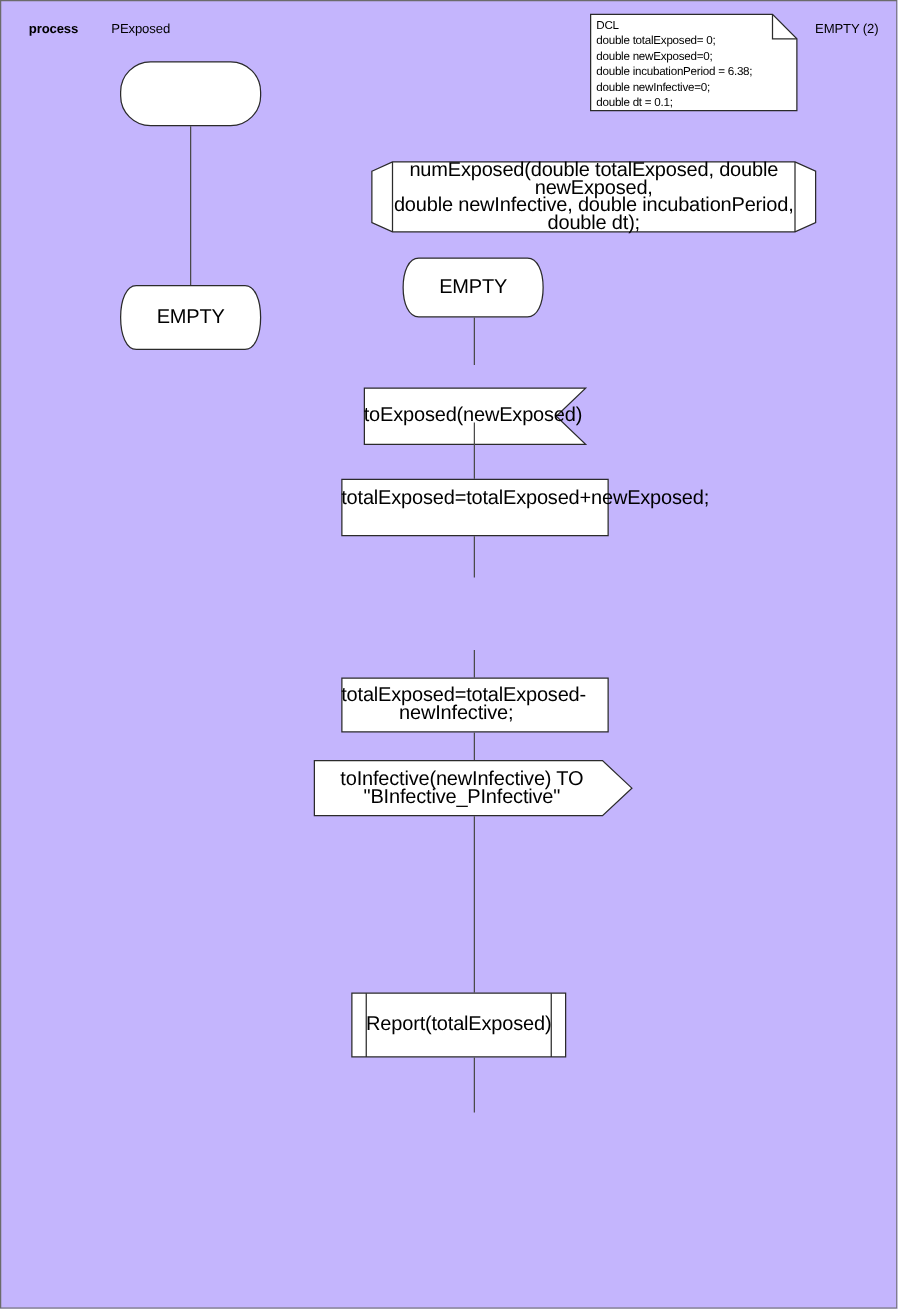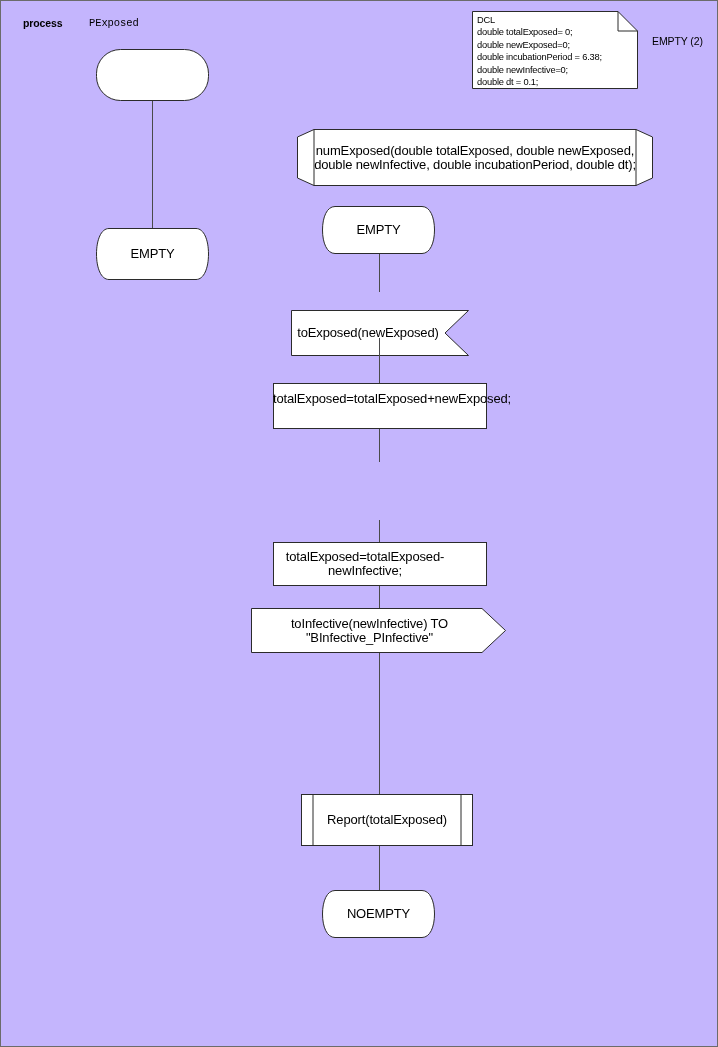--- a/index.html
+++ b/index.html
@@ -48,21 +48,21 @@
     stroke-width: 1;
   }
 
   
   .lbl {
     position: absolute;
     left: 0; right: 0;
     top: 50%;
     transform: translateY(-50%);
     text-align: center;
-    font-size: 13px;
+    font-size: 16px;
     line-height: 14px;
     color: #000;
     letter-spacing: -0.15px;
     pointer-events: none;
     white-space: pre-line;
   }
 
   
   .conn {
     position: absolute;
@@ -88,22 +88,22 @@
     letter-spacing: -0.2px;
     white-space: pre;
   }
 </style>
 </head>
 <body>
 
 <div id="page">
 
   <div class="hdr bold" style="left:22px; top:16px;">process</div>
-  <div class="hdr" style="left:88px; top:16px;font-family:Liberation Mono, monospace;">PExposed</div>
-  <div class="hdr" style="left:651px; top:34px;">EMPTY (2)</div>
+  <div class="hdr" style="left:88px; top:16px;">PExposed</div>
+  <div class="hdr" style="left:651px; top:16px;">EMPTY (2)</div>
 
   <div id="dcl-note" class="shape">
     <svg width="166" height="78" viewBox="0 0 166 78">
       <path class="stroke" d="M0.5,0.5 H146 L165.5,20 V77.5 H0.5 Z"></path>
       <path class="stroke-nofill" d="M146,0.5 V20 H165.5"></path>
     </svg>
     <div class="note-text">DCL
 double totalExposed= 0;
 double newExposed=0;
 double incubationPeriod = 6.38;
@@ -180,32 +180,25 @@
 
   <div class="shape" style="left:250px; top:607px; width:255px; height:45px;">
     <svg width="255" height="45" viewBox="0 0 255 45">
       <path class="stroke" d="M0.5,0.5 H231 L254.5,22.5 L231,44.5 H0.5 Z"></path>
     </svg>
     <div class="lbl" style="padding-right:18px;">toInfective(newInfective) TO "BInfective_PInfective"</div>
   </div>
 
   <div class="conn" style="left:378px; top:652px; height:141px;"></div>
 
-  <div class="shape" style="left:300px; top:793px; width:172px; height:52px;">
+  <div class="shape" style="left:280px; top:793px; width:172px; height:52px;">
     <svg width="172" height="52" viewBox="0 0 172 52">
       <rect class="stroke" x="0.5" y="0.5" width="171" height="51"></rect>
       <line class="stroke-nofill" x1="12" y1="0.5" x2="12" y2="51.5"></line>
       <line class="stroke-nofill" x1="160" y1="0.5" x2="160" y2="51.5"></line>
     </svg>
     <div class="lbl">Report(totalExposed)</div>
   </div>
 
   <div class="conn" style="left:378px; top:845px; height:44px;"></div>
 
-  <div class="shape" style="left:321px; top:889px; width:113px; height:48px;">
-    <svg width="113" height="48" viewBox="0 0 113 48">
-      <path class="stroke" d="M13,0.5 H100 C108,0.5 112.5,11 112.5,24 C112.5,37 108,47.5 100,47.5
-               H13 C5,47.5 0.5,37 0.5,24 C0.5,11 5,0.5 13,0.5 Z"></path>
-    </svg>
-    <div class="lbl">NOEMPTY</div>
-  </div>
 
 </div>
 
 </body></html>

